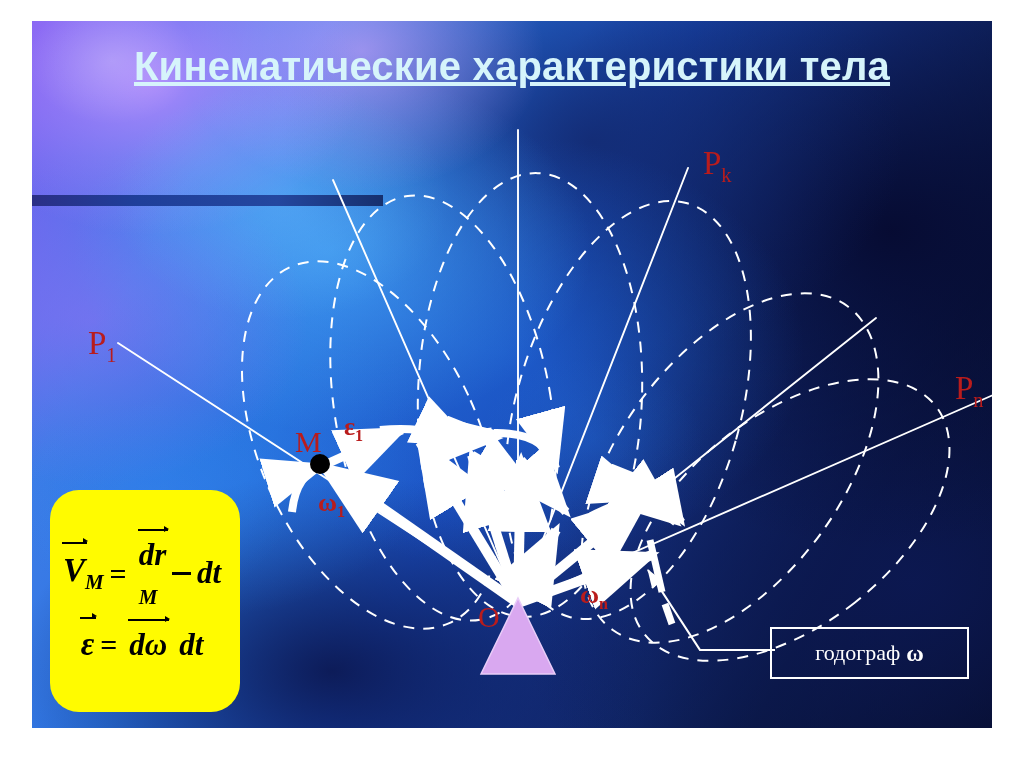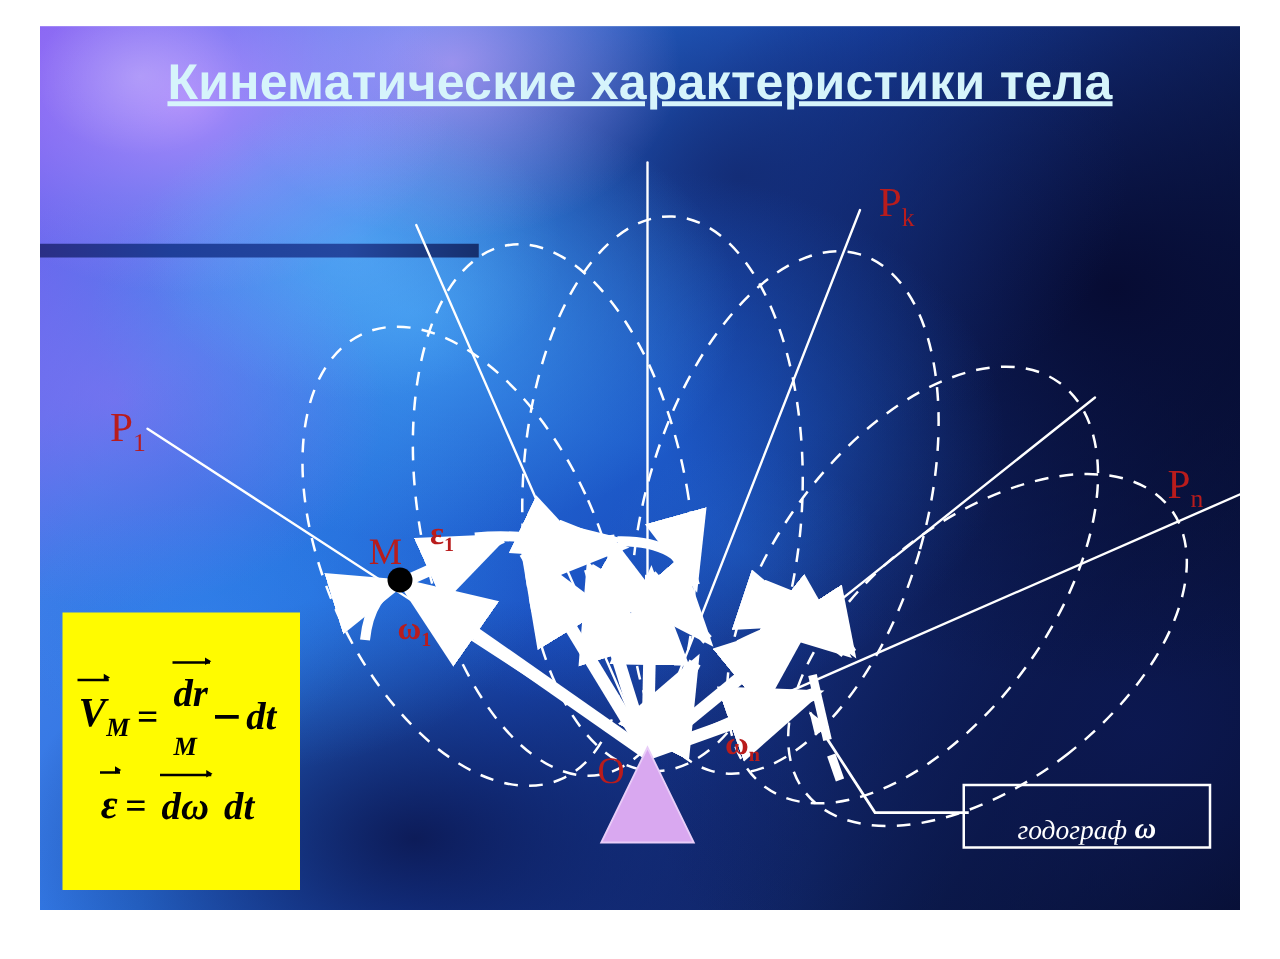--- a/index.html
+++ b/index.html
@@ -38,43 +38,43 @@
     letter-spacing:.2px;color:#d6f4fb;z-index:20;white-space:nowrap;text-decoration:underline;
   }
   #bluebar{position:absolute;left:32px;top:195px;width:351px;height:11px;
     background:linear-gradient(90deg,#2b2f86,#1f3f9a 30%,#24479f 70%,#16306e);z-index:14;}
 
   #diagram{position:absolute;left:0;top:0;width:1024px;height:767px;z-index:15;}
 
   .formula-box{
     position:absolute;left:50px;top:490px;width:190px;height:222px;background:#fffb00;
     z-index:18;display:flex;flex-direction:column;justify-content:center;align-items:center;
-    font-family:"Liberation Serif",serif;color:#000;
+    font-family:"Liberation Serif",serif;color:#000;border-radius:29px;
   }
   .frac-row{display:flex;align-items:center;justify-content:center;gap:6px;margin:4px 0;}
   .frac-row.r1{margin-bottom:14px;}
   .lhs{font-style:italic;font-weight:bold;font-size:33px;position:relative;}
   .eq{font-size:30px;font-weight:bold;}
   .frac{display:inline-flex;align-items:center;}
   .num,.den{font-style:italic;font-weight:bold;font-size:31px;line-height:1.05;padding:0 6px;}
   .bar{height:3px;background:#000;width:100%;margin:2px 0;}
   .sub{font-size:21px;vertical-align:sub;font-style:italic;}
   .vec{position:relative;display:inline-block;}
   .vec:before{
     content:"";position:absolute;left:-1px;right:-2px;top:-0.30em;height:2px;background:#000;
   }
   .vec:after{
     content:"";position:absolute;right:-3px;top:-0.42em;border-left:5px solid #000;
     border-top:3px solid transparent;border-bottom:3px solid transparent;
   }
 
   #hodograph-box{
     position:absolute;left:770px;top:627px;width:195px;height:48px;
-    border:2px solid #ffffff;z-index:18;display:flex;align-items:flex-end;justify-content:center;
-    font-family:"Liberation Serif",serif;font-size:22px;color:#ffffff;background:transparent;font-style:italic;
+    border:2px solid #ffffff;z-index:18;display:flex;align-items:center;justify-content:center;
+    font-family:"Liberation Serif",serif;font-size:22px;color:#ffffff;background:transparent;
   }
   #hodograph-box b{font-family:"Liberation Serif",serif;font-size:24px;margin-left:6px;}
 
   .lbl{position:absolute;z-index:17;color:#b91c1c;font-family:"Liberation Serif",serif;
        pointer-events:none;white-space:nowrap;}
   .lbl .s{font-size:.62em;vertical-align:sub;}
   .lbl.greek{font-family:"Liberation Serif",serif;font-weight:bold;text-align:right;}
 </style>
 </head>
 <body>
@@ -161,21 +161,21 @@
 
     <circle cx="320" cy="464" r="10" fill="#000000"></circle>
   </svg>
 
   <div class="lbl" style="left:88px;top:325px;font-size:33px;">
     <span>P</span><span class="s">1</span>
   </div>
   <div class="lbl" style="left:703px;top:145px;font-size:33px;">
     <span>P</span><span class="s">k</span>
   </div>
-  <div class="lbl" style="left:934px;top:370px;font-size:33px;">
+  <div class="lbl" style="left:955px;top:370px;font-size:33px;">
     <span>P</span><span class="s">n</span>
   </div>
 
   <div class="lbl" style="left:295px;top:425px;font-size:30px;">M</div>
 
   <div class="lbl" style="left:478px;top:600px;font-size:30px;">O</div>
 
   <div class="lbl greek" style="left:344px;top:412px;font-size:26px;">
     <span>ε</span><span class="s">1</span>
   </div>

